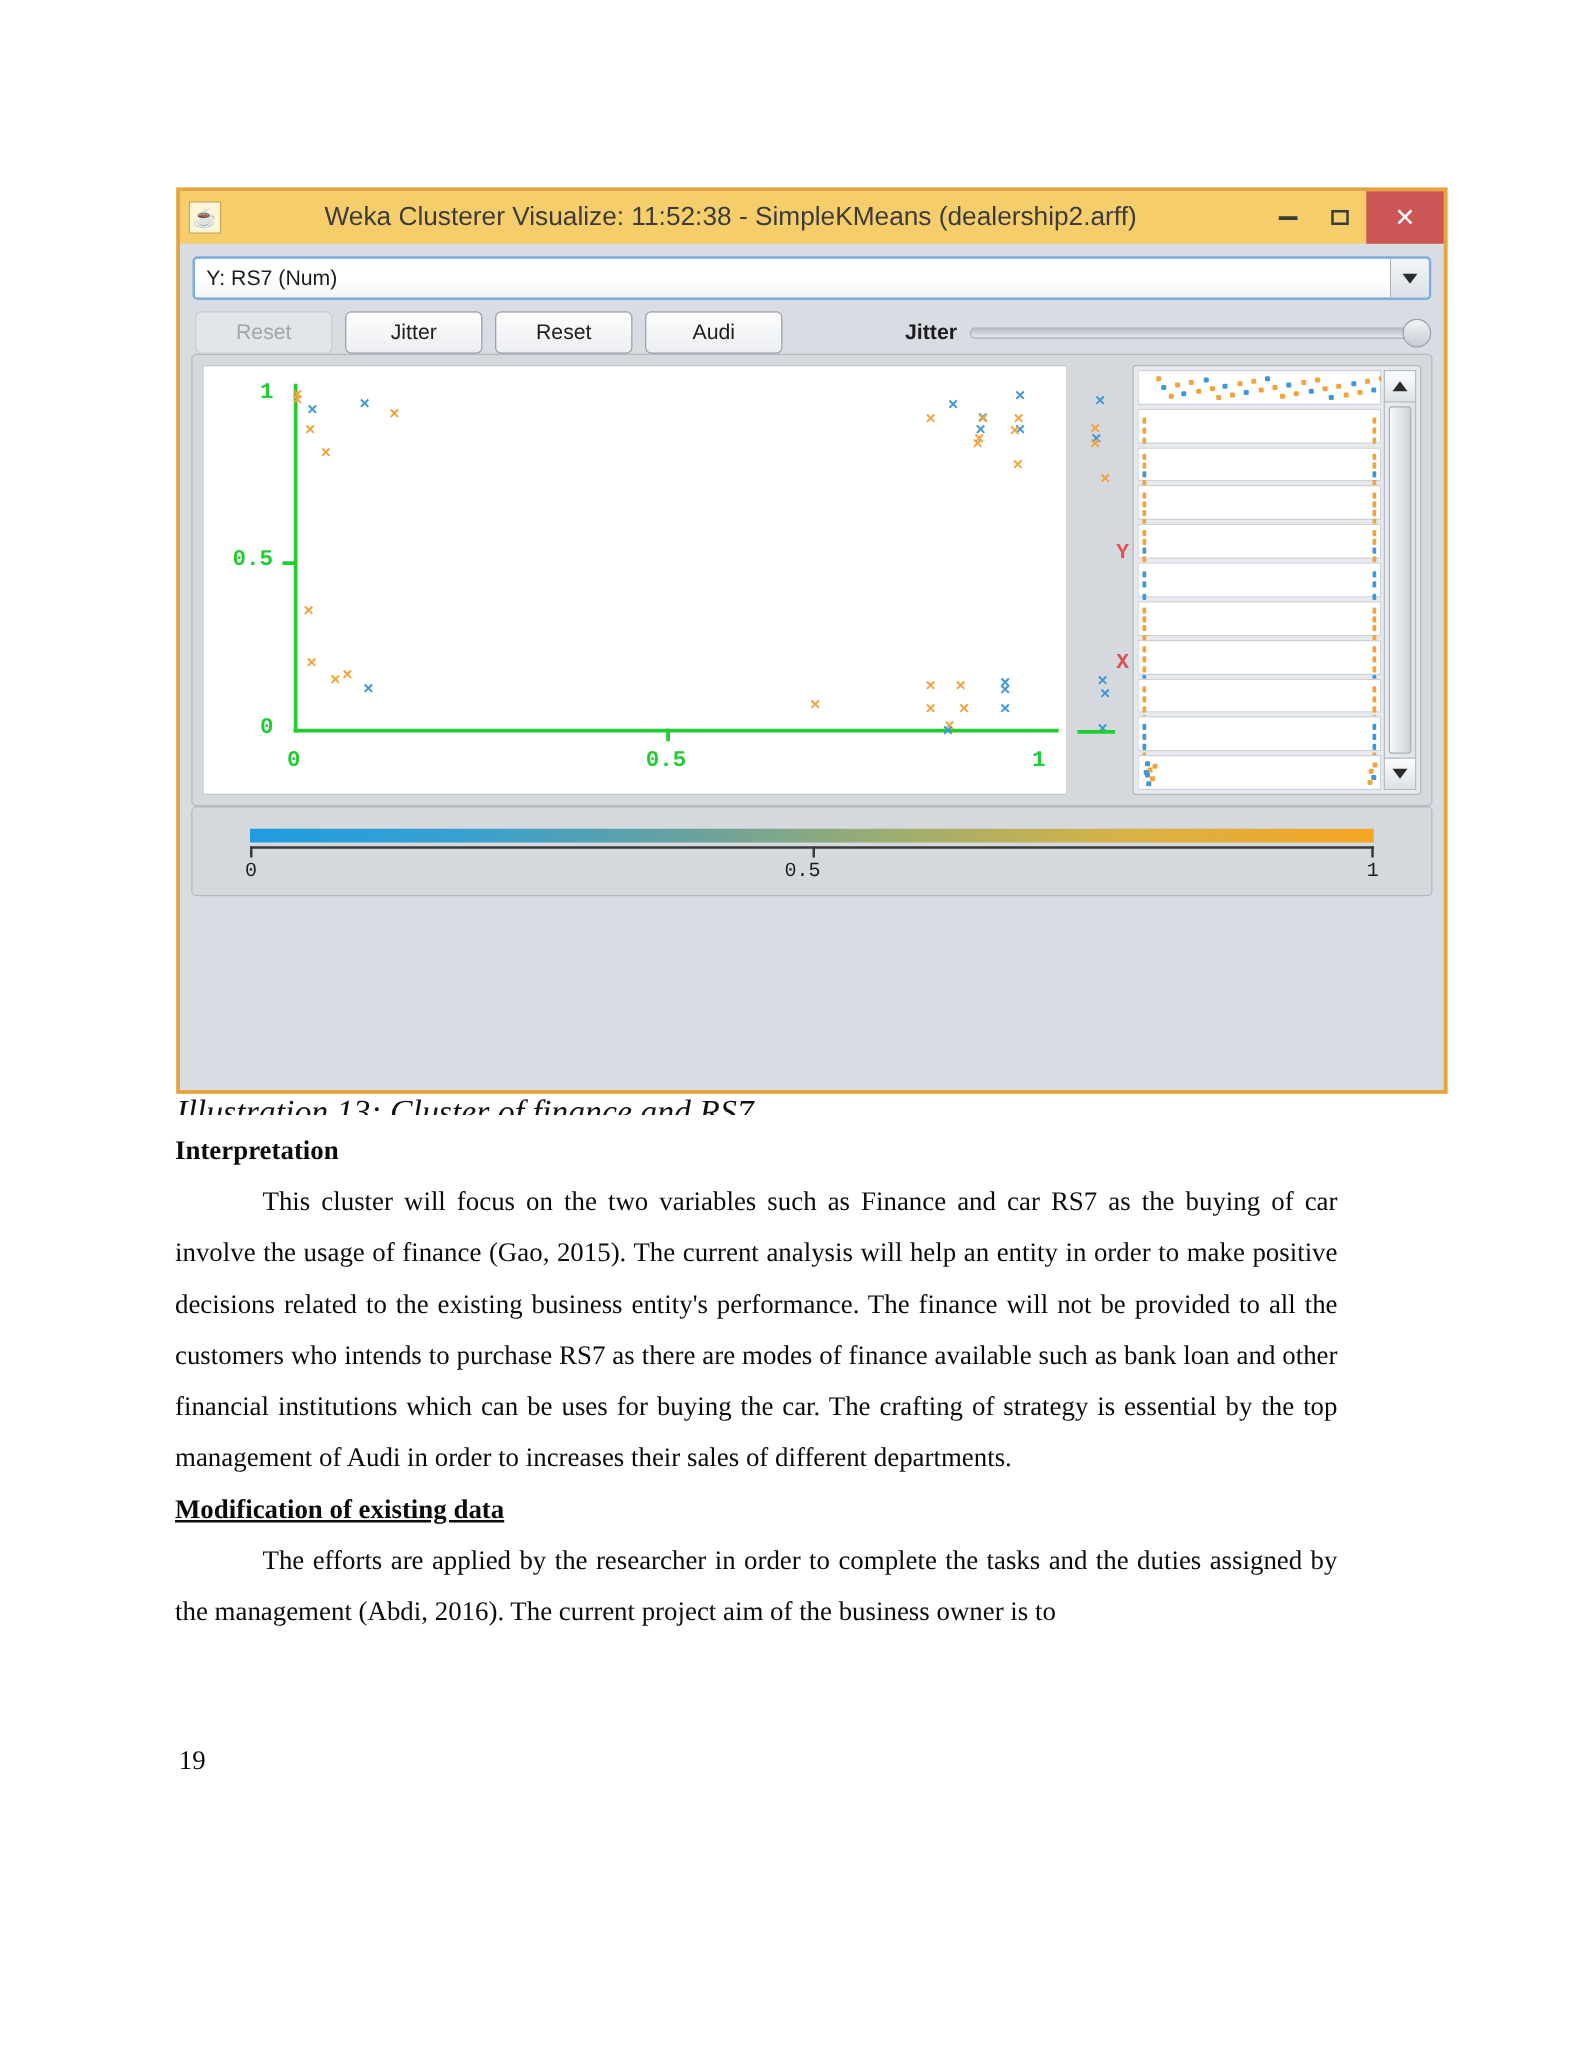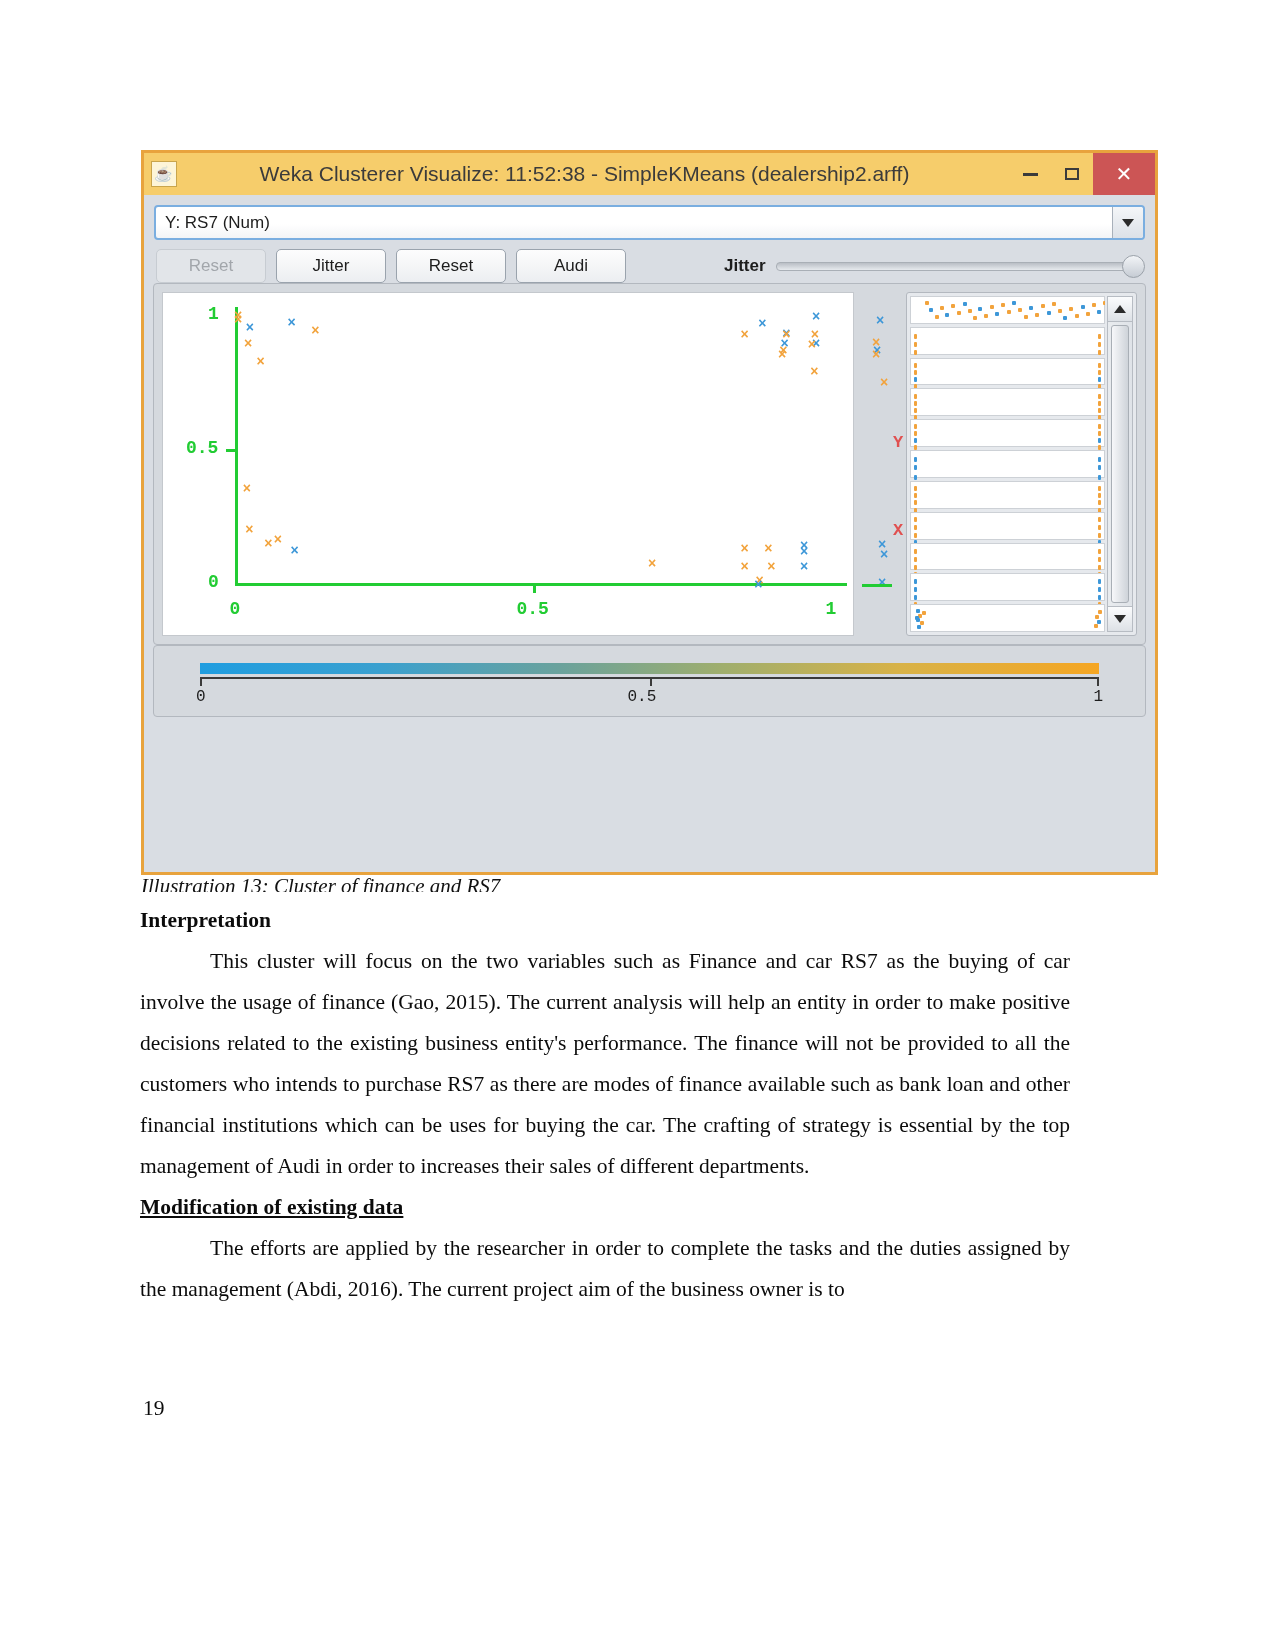--- a/index.html
+++ b/index.html
@@ -303,21 +303,21 @@
     font-size: 16px; color: #1d1d1d;
   }
 
   
   .caption {
     position: absolute;
     left: 141px; top: 874px;
     width: 900px;
     font-family: "Liberation Serif", serif;
     font-style: italic;
-    font-size: 21px;
+    font-size: 27px;
     color: #111;
     overflow: hidden;
     height: 18px;
   }
   .doc {
     position: absolute;
     left: 140px; top: 900px;
     width: 930px;
     font-family: "Liberation Serif", serif;
     font-size: 21.5px;

